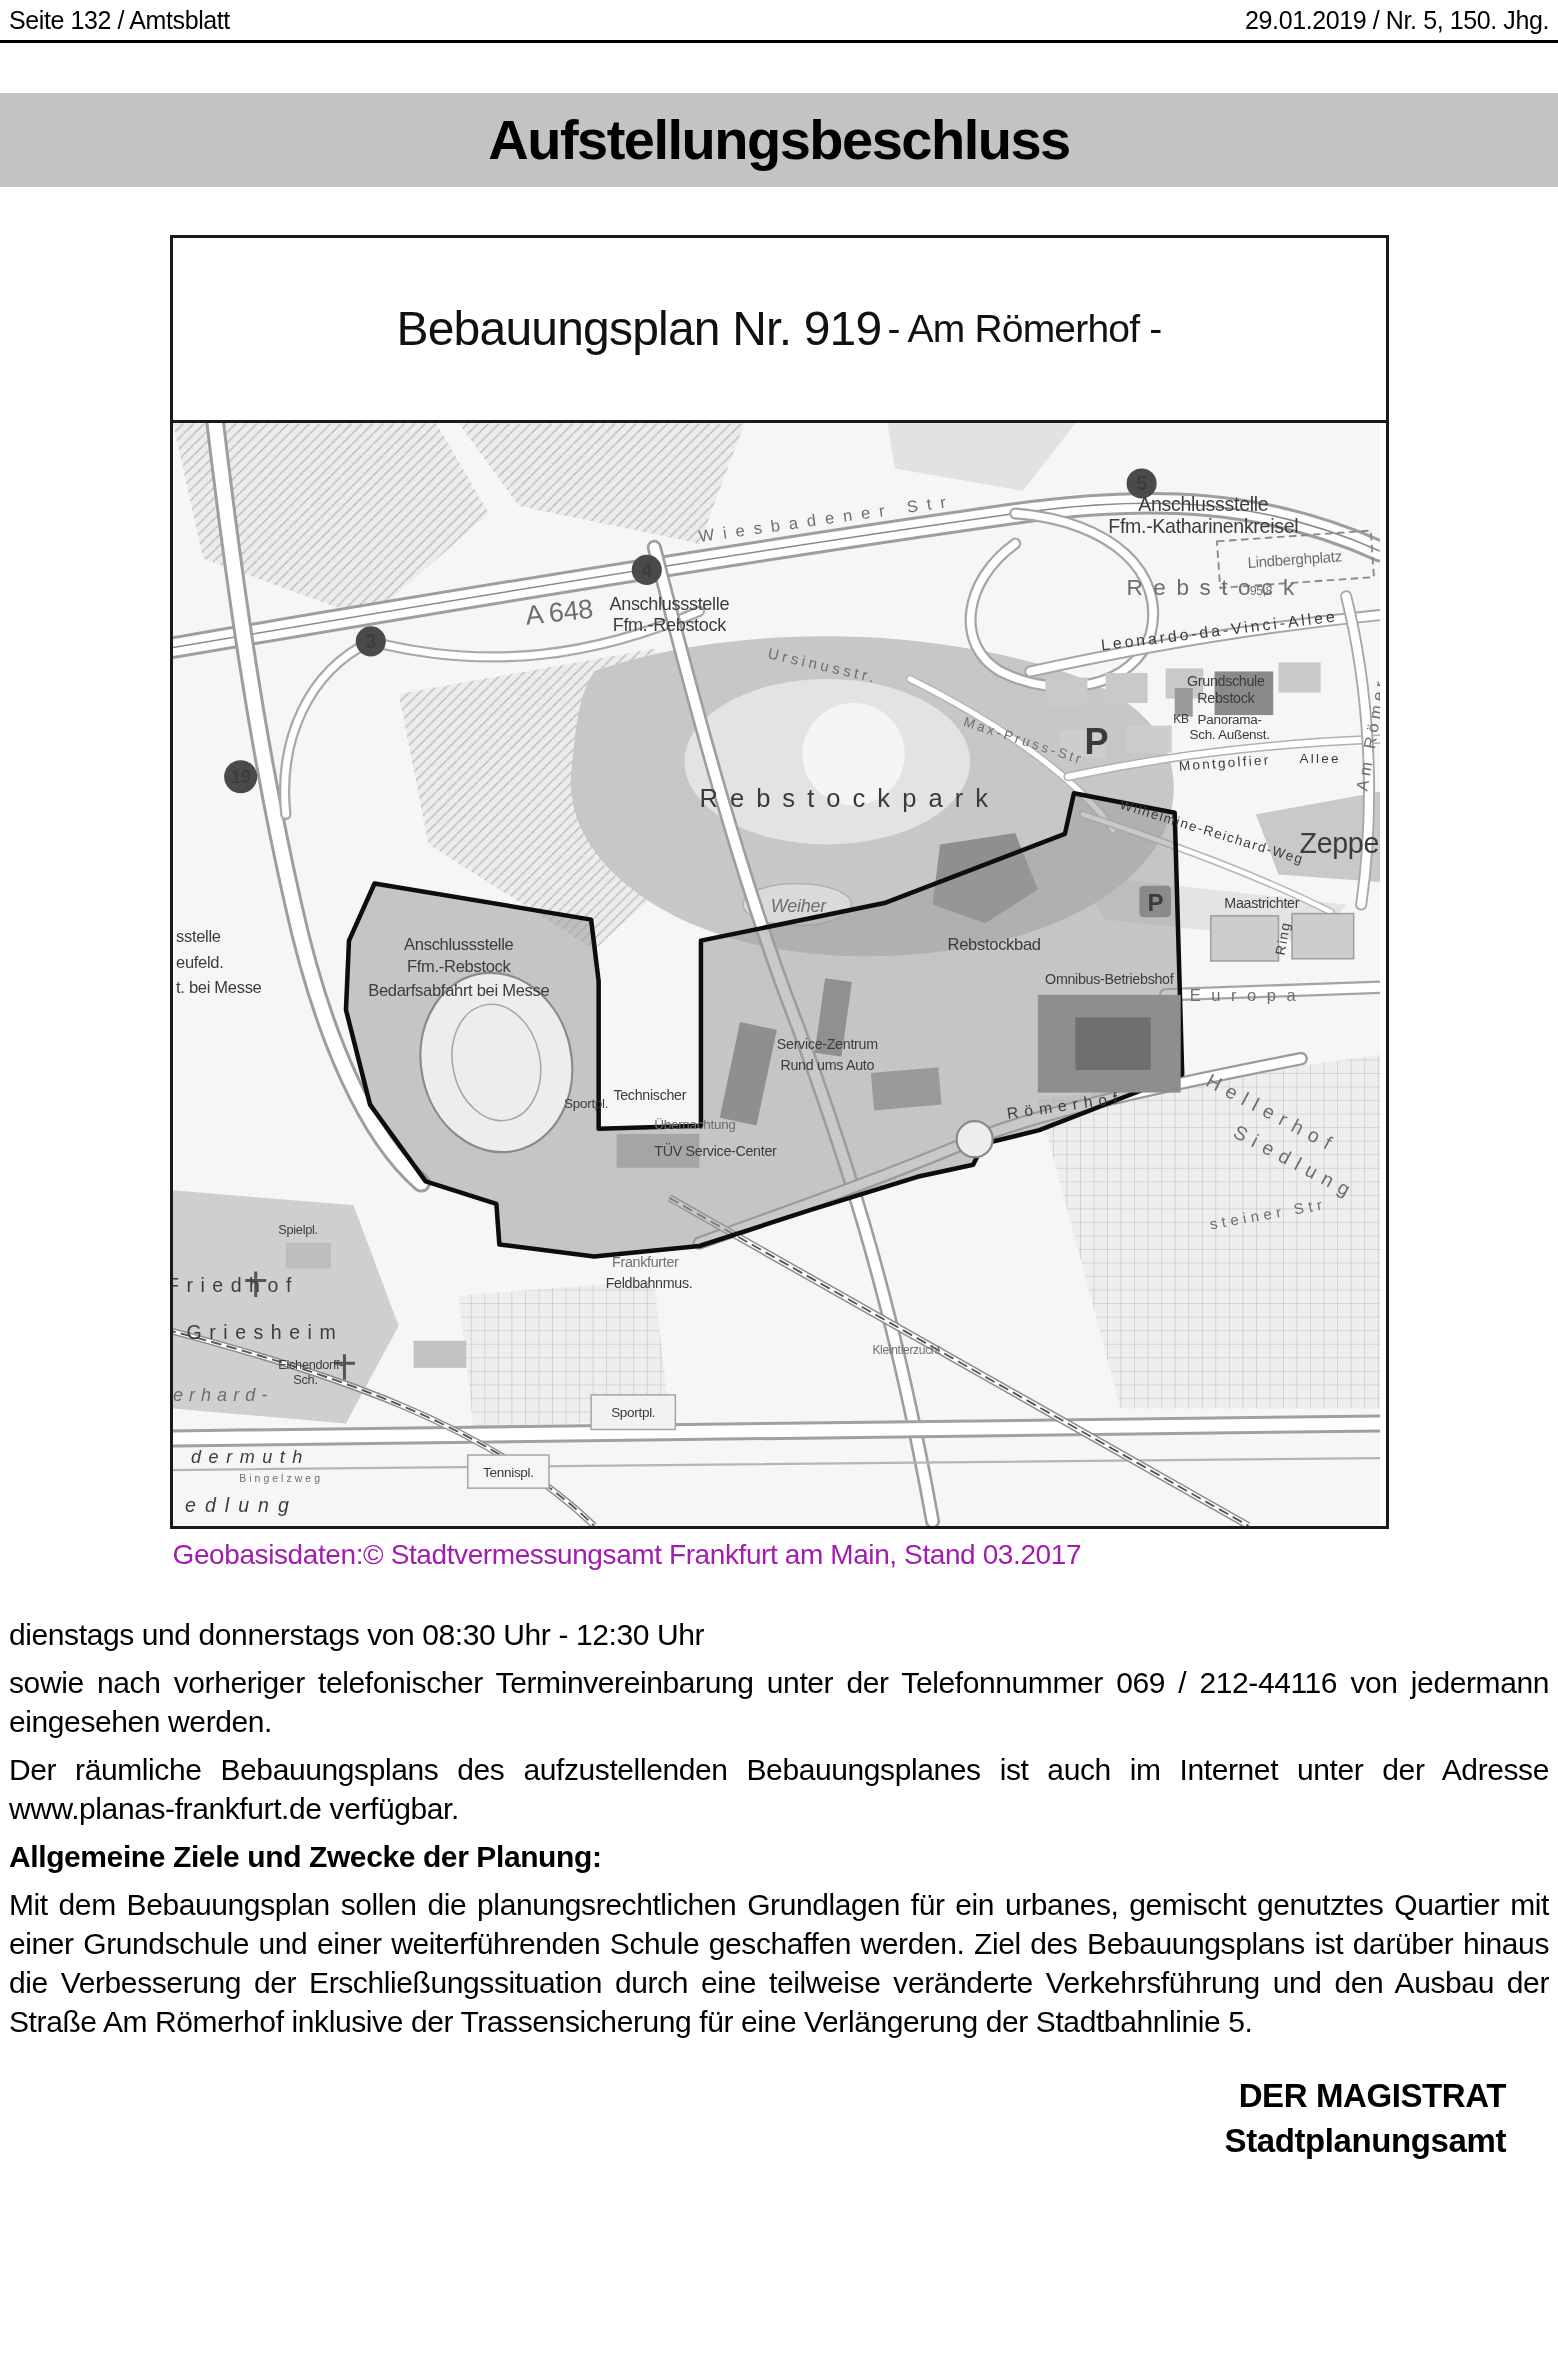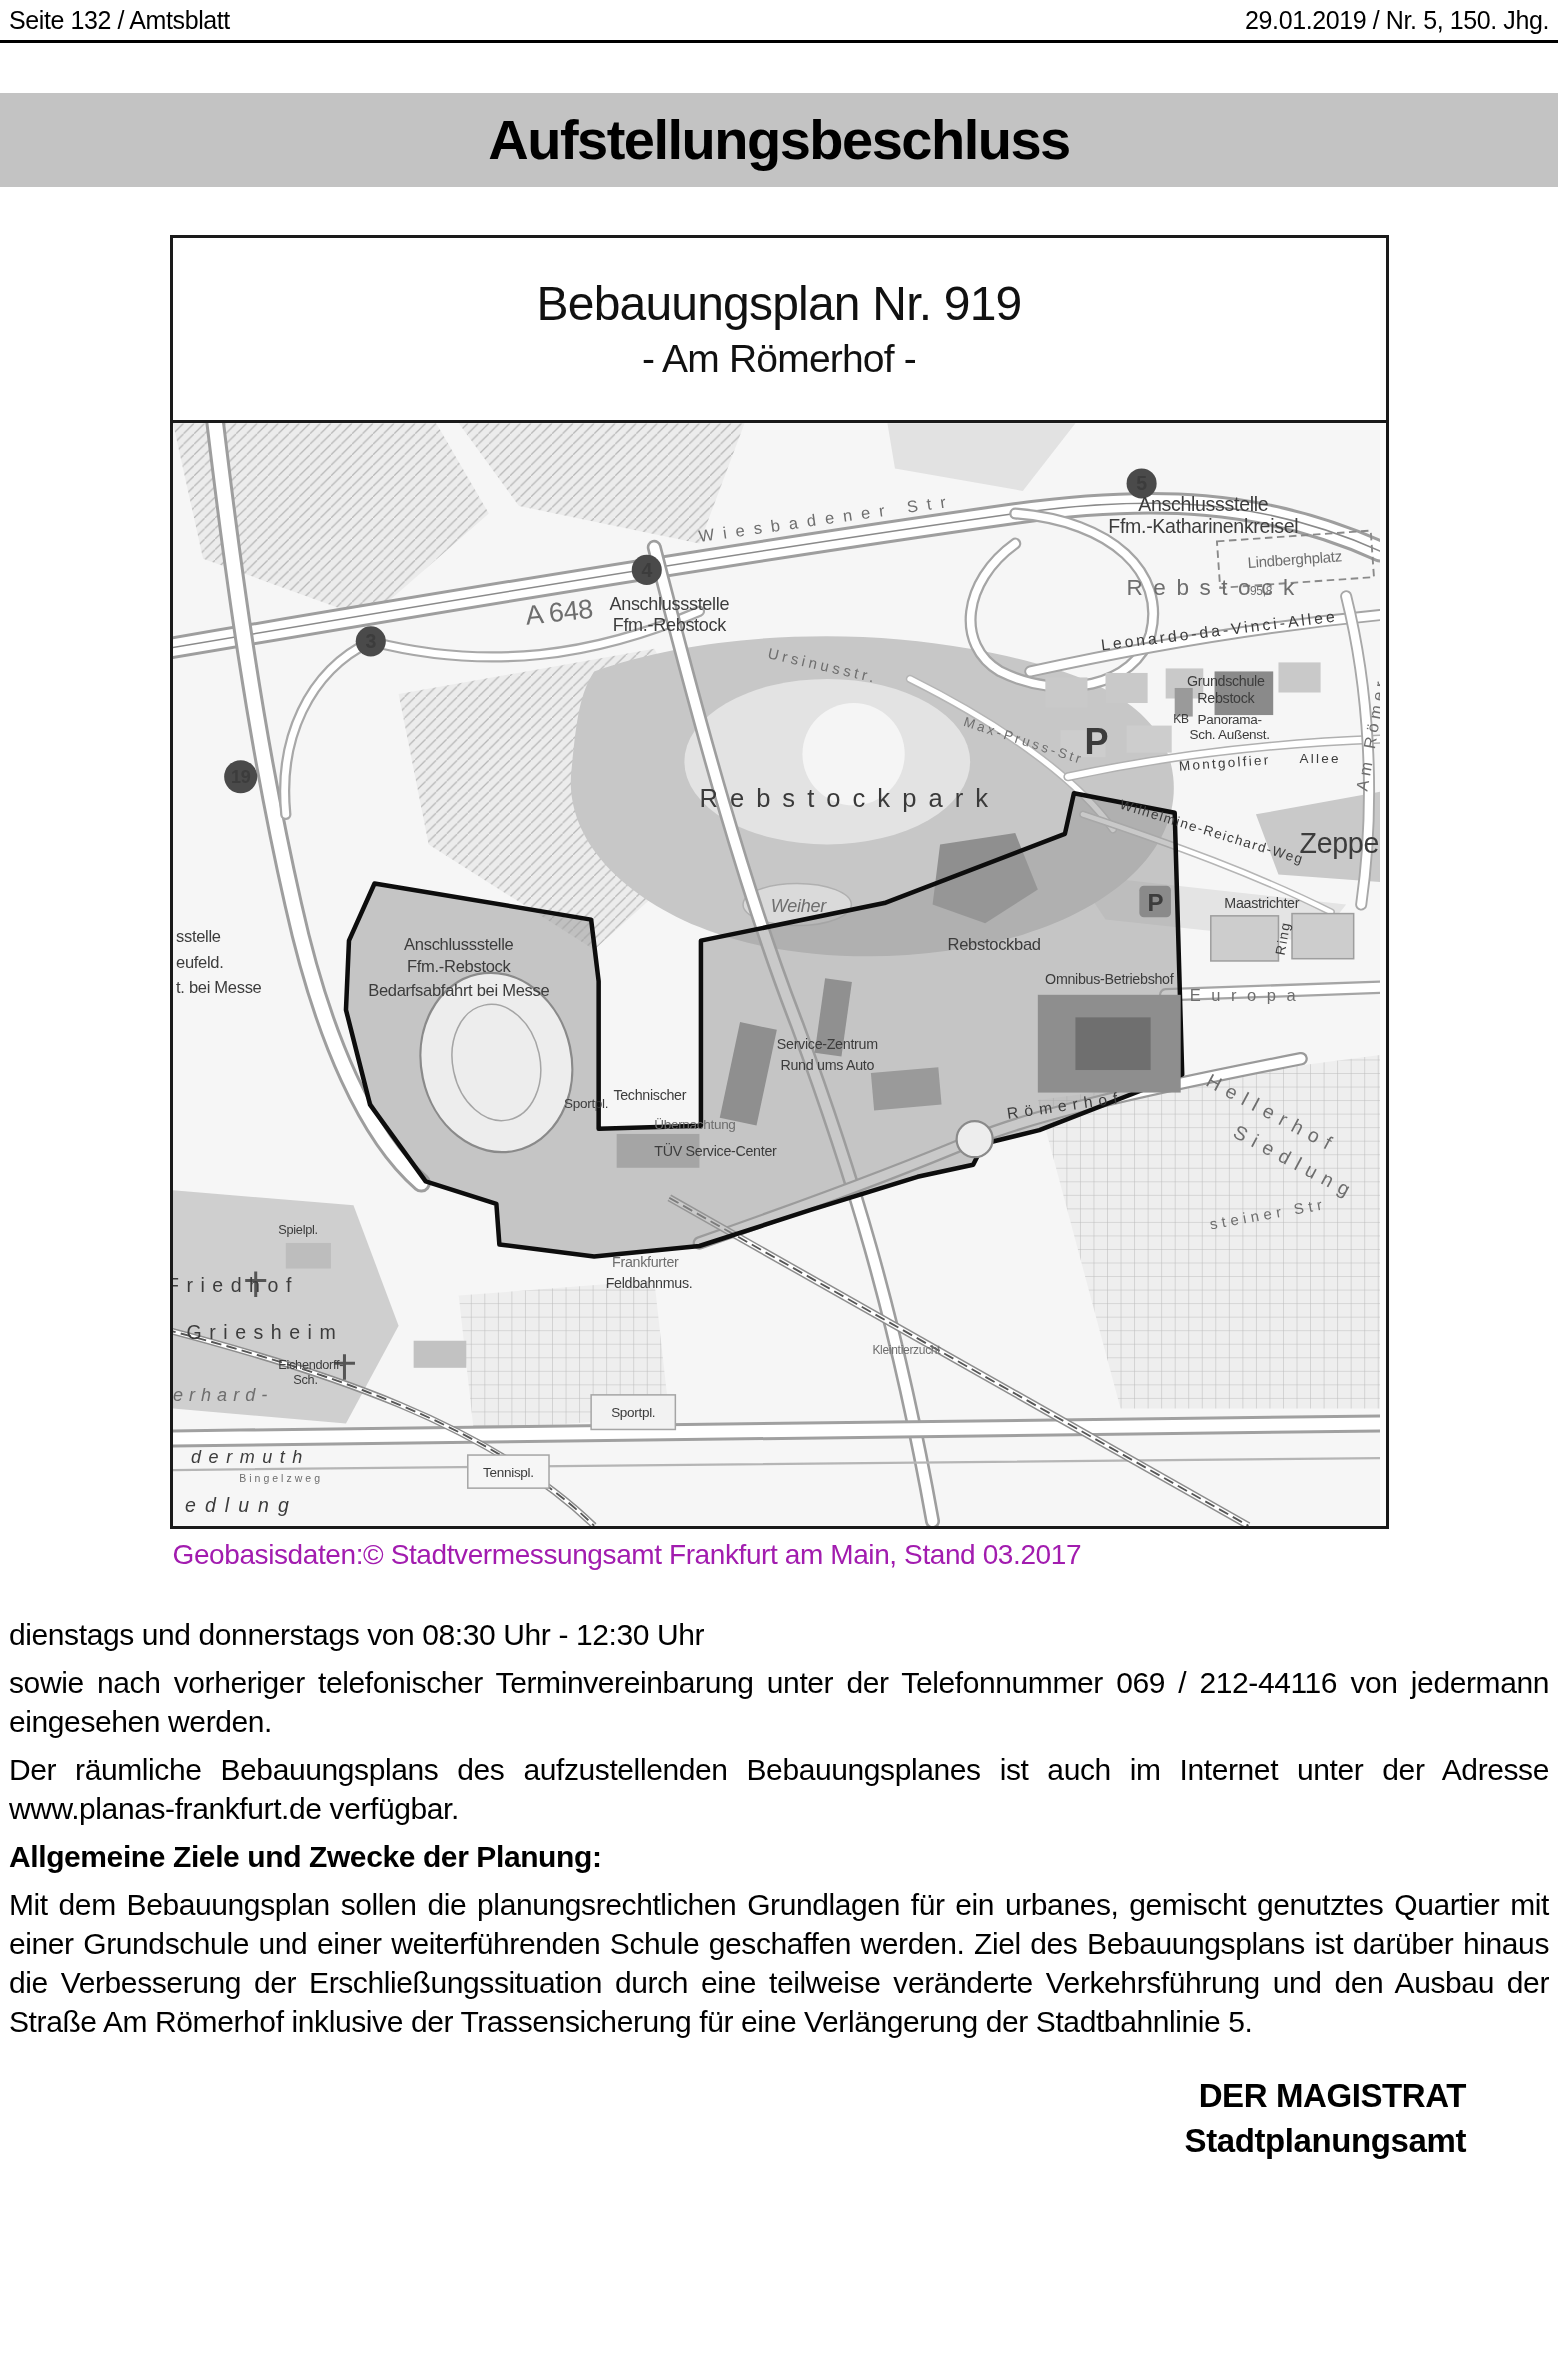--- a/index.html
+++ b/index.html
@@ -11,31 +11,31 @@
   
   .hdr{display:flex;justify-content:space-between;align-items:flex-end;
        padding:6px 9px 4.5px 9px;font-size:25px;}
   .hdr-rule{height:3px;background:#000;width:100%;}
   
   .banner{margin-top:50px;height:94px;background:#c3c3c3;
           display:flex;align-items:center;justify-content:center;}
   .banner h1{margin:0;font-size:56px;font-weight:bold;letter-spacing:-1.5px;}
   
   .map-wrap{width:1213px;margin:48px auto 0 auto;border:3px solid #1a1a1a;background:#fff;}
-  .map-title{height:182px;border-bottom:3px solid #1a1a1a;display:flex;flex-direction:column;
+  .map-title{height:182px;border-bottom:3px solid #1a1a1a;display:flex;flex-direction:row;
              align-items:center;justify-content:center;gap:6px;}
   .map-title .l1{font-size:48px;font-weight:400;letter-spacing:-0.8px;color:#111;}
   .map-title .l2{font-size:39px;font-weight:400;letter-spacing:-0.8px;color:#111;}
   .map-canvas{display:block;}
   .map-caption{width:1213px;margin:10.5px auto 0 auto;font-size:28px;color:#a21caf;}
   
   .doc{padding:0 9px;margin-top:44px;font-size:30px;line-height:1.30;text-align:justify;}
   .doc p{margin:0 0 9px 0;}
   .doc p.head{font-weight:bold;text-align:left;}
-  .footer{margin-top:33px;padding-right:92px;text-align:right;
+  .footer{margin-top:33px;padding-right:52px;text-align:right;
           font-size:33px;font-weight:bold;line-height:1.35;}
   
   text{font-family:"Liberation Sans","DejaVu Sans",sans-serif;fill:#3c3c3c;}
   .lbl{fill:#3a3a3a;}
   .faint{fill:#6e6e6e;}
   .it{font-style:italic;}
 </style>
 </head>
 <body>
 

